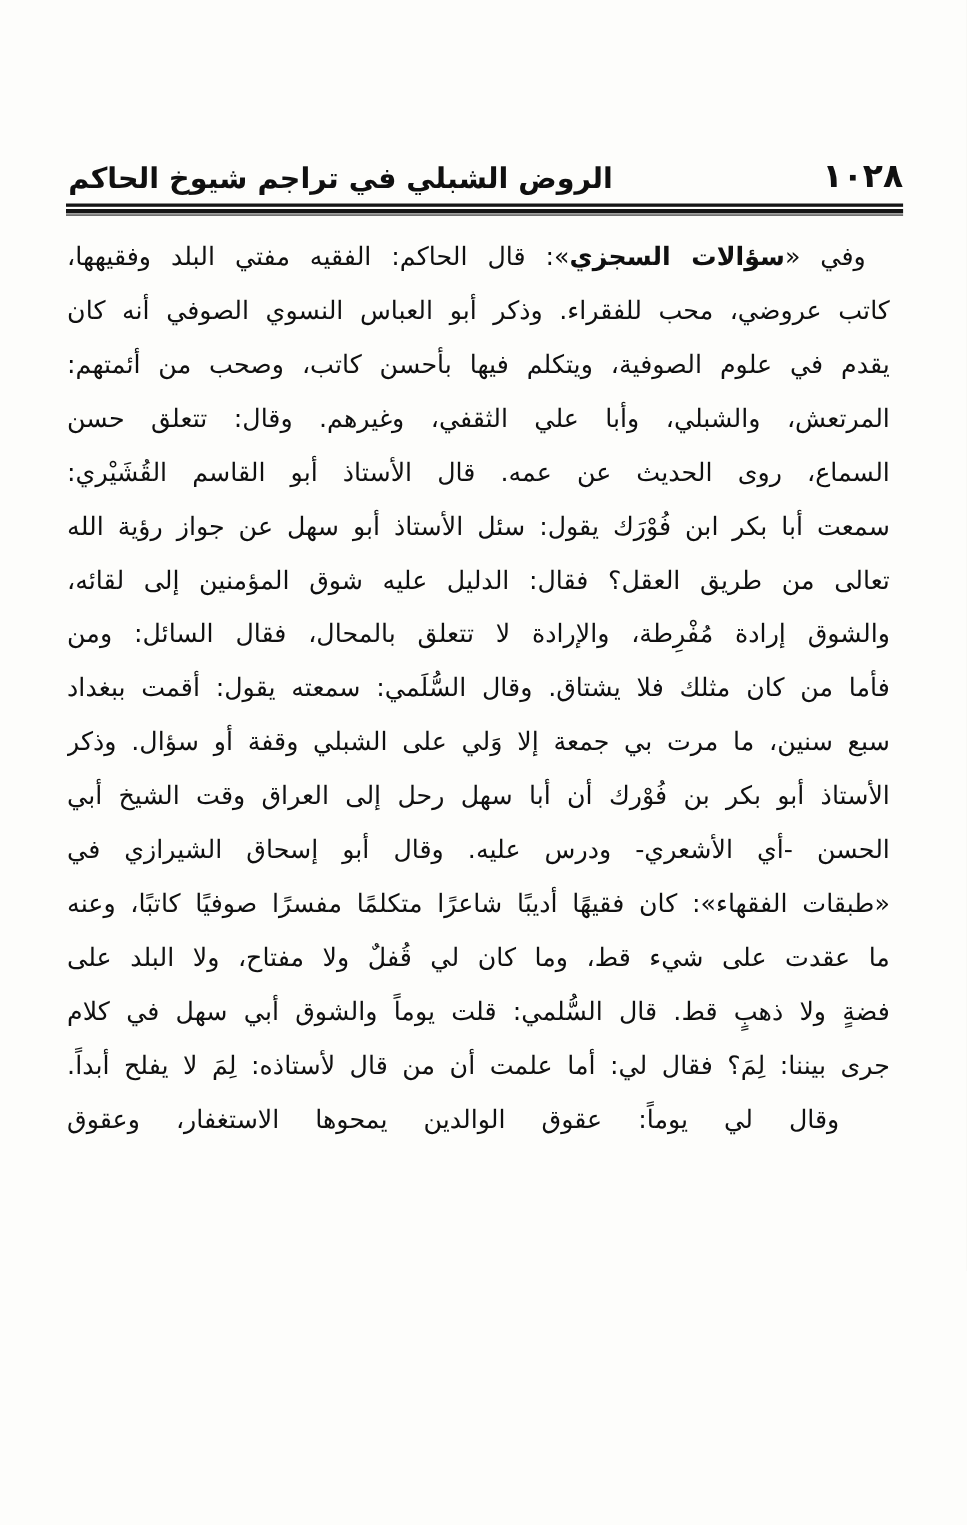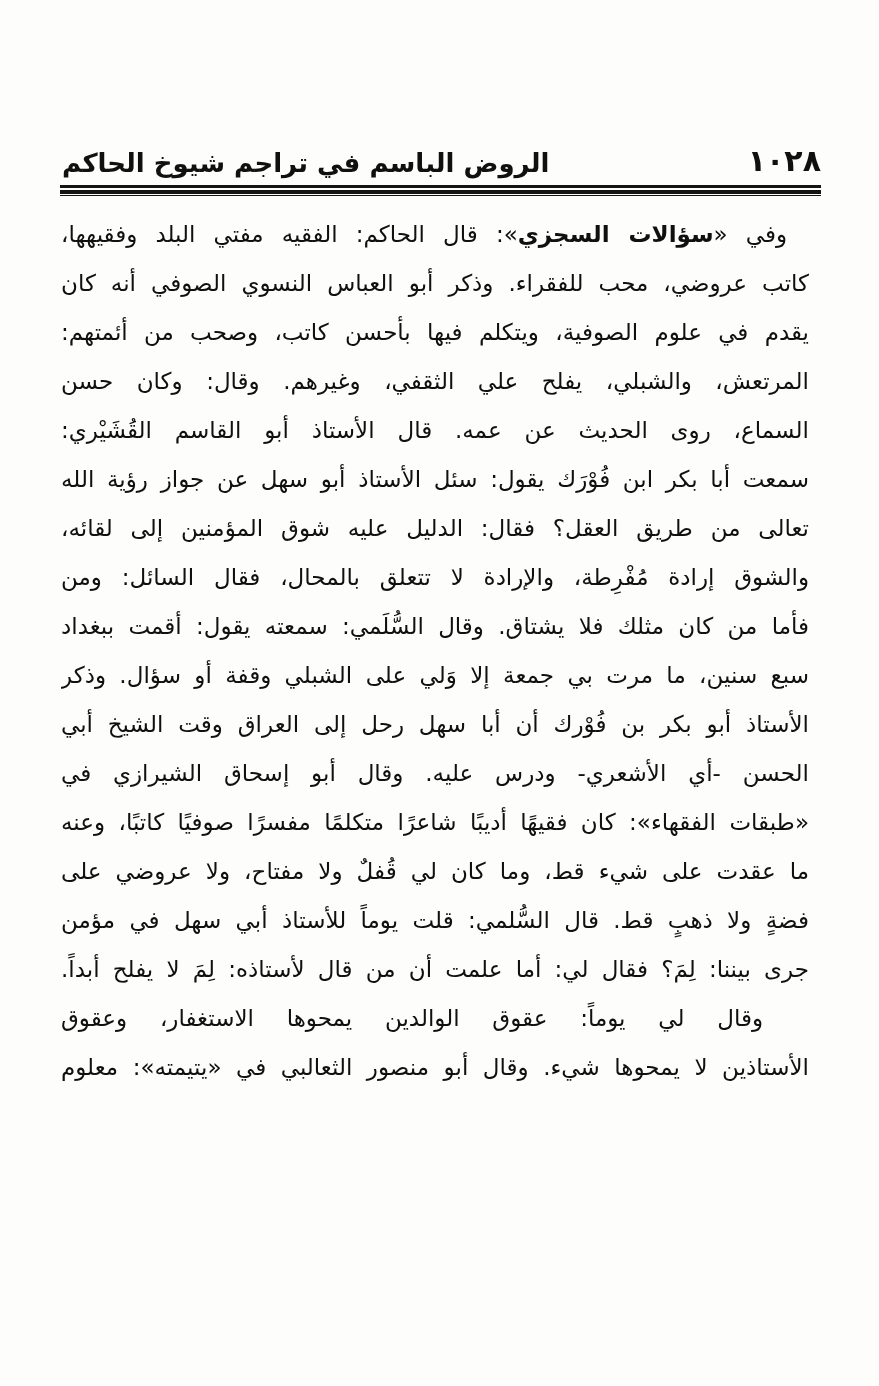--- a/index.html
+++ b/index.html
@@ -45,47 +45,46 @@
   .para-2 .line:first-child{padding-right:46px;}
   .b{font-weight:bold;}
 </style>
 </head>
 <body>
 
 <div class="page">
 
   <div class="header">
     <div class="page-number">١٠٢٨</div>
-    <div class="book-title">الروض الباسم في تراجم شيوخ الحاكم</div>
+    <div class="book-title">الروض الشبلي في تراجم شيوخ الحاكم</div>
   </div>
 
   <div class="rule">
     <div class="r1"></div>
     <div class="r2"></div>
     <div class="r3"></div>
   </div>
 
   <div class="body-text">
     <div class="para para-1">
         <div class="line"><span>وفي «</span><span class="b">سؤالات السجزي</span><span>»: قال الحاكم: الفقيه مفتي البلد وفقيهها،</span></div>
         <div class="line"><span>كاتب عروضي، محب للفقراء. وذكر أبو العباس النسوي الصوفي أنه كان</span></div>
         <div class="line"><span>يقدم في علوم الصوفية، ويتكلم فيها بأحسن كاتب، وصحب من أئمتهم:</span></div>
-        <div class="line"><span>المرتعش، والشبلي، يفلح علي الثقفي، وغيرهم. وقال: وكان حسن</span></div>
+        <div class="line"><span>المرتعش، والشبلي، وأبا علي الثقفي، وغيرهم. وقال: تتعلق حسن</span></div>
         <div class="line"><span>السماع، روى الحديث عن عمه. قال الأستاذ أبو القاسم القُشَيْري:</span></div>
         <div class="line"><span>سمعت أبا بكر ابن فُوْرَك يقول: سئل الأستاذ أبو سهل عن جواز رؤية الله</span></div>
         <div class="line"><span>تعالى من طريق العقل؟ فقال: الدليل عليه شوق المؤمنين إلى لقائه،</span></div>
         <div class="line"><span>والشوق إرادة مُفْرِطة، والإرادة لا تتعلق بالمحال، فقال السائل: ومن</span></div>
         <div class="line"><span>فأما من كان مثلك فلا يشتاق. وقال السُّلَمي: سمعته يقول: أقمت ببغداد</span></div>
         <div class="line"><span>سبع سنين، ما مرت بي جمعة إلا وَلي على الشبلي وقفة أو سؤال. وذكر</span></div>
         <div class="line"><span>الأستاذ أبو بكر بن فُوْرك أن أبا سهل رحل إلى العراق وقت الشيخ أبي</span></div>
         <div class="line"><span>الحسن -أي الأشعري- ودرس عليه. وقال أبو إسحاق الشيرازي في</span></div>
         <div class="line"><span>«طبقات الفقهاء»: كان فقيهًا أديبًا شاعرًا متكلمًا مفسرًا صوفيًا كاتبًا، وعنه</span></div>
-        <div class="line"><span>ما عقدت على شيء قط، وما كان لي قُفلٌ ولا مفتاح، ولا عروضي على</span></div>
-        <div class="line"><span>فضةٍ ولا ذهبٍ قط. قال السُّلمي: قلت يوماً للأستاذ أبي سهل في مؤمن</span></div>
+        <div class="line"><span>ما عقدت على شيء قط، وما كان لي قُفلٌ ولا مفتاح، ولا البلد على</span></div>
+        <div class="line"><span>فضةٍ ولا ذهبٍ قط. قال السُّلمي: قلت يوماً والشوق أبي سهل في كلام</span></div>
         <div class="line"><span>جرى بيننا: لِمَ؟ فقال لي: أما علمت أن من قال لأستاذه: لِمَ لا يفلح أبداً.</span></div>
       </div>
     <div class="para para-2">
         <div class="line"><span>وقال لي يوماً: عقوق الوالدين يمحوها الاستغفار، وعقوق</span></div>
-        <div class="line"><span>الأستاذين لا يمحوها شيء. وقال أبو منصور الثعالبي في «يتيمته»: معلوم</span></div>
       </div>
   </div>
 
 </div>
 
 </body></html>

